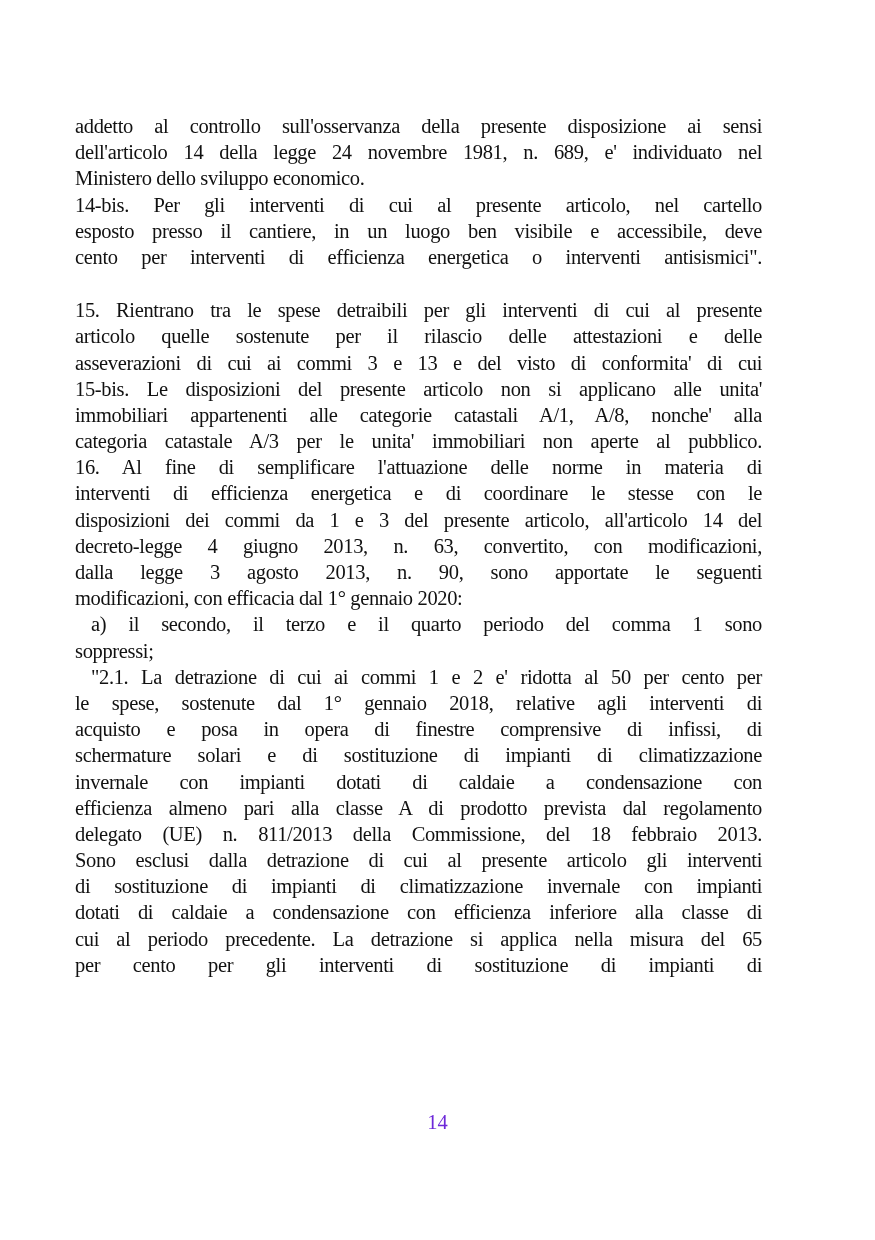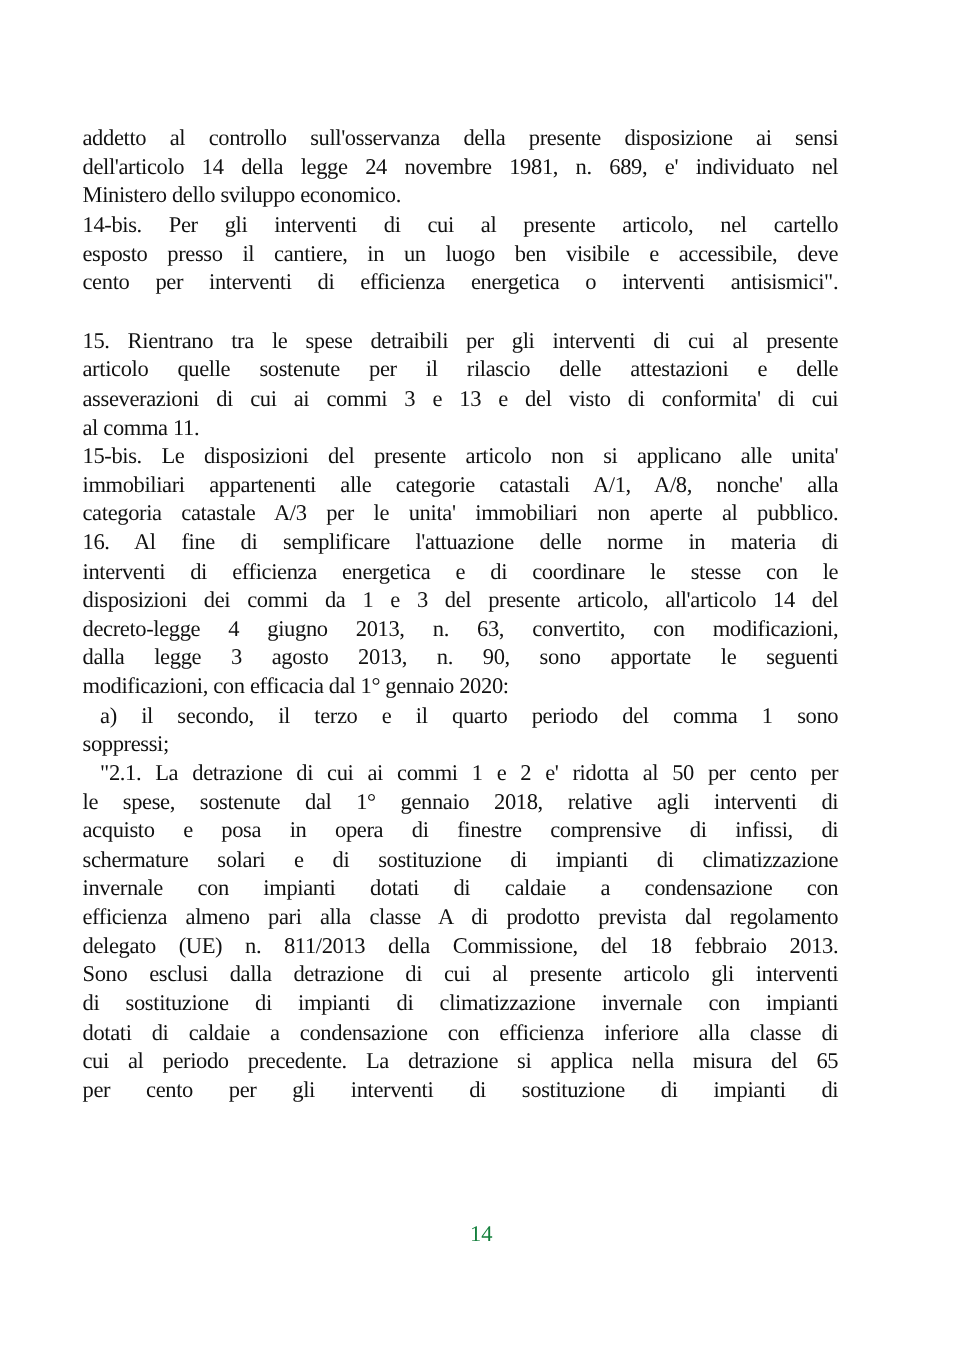--- a/index.html
+++ b/index.html
@@ -13,21 +13,21 @@
     .line {
       display: block; height: 26.2px; line-height: 26.2px;
       white-space: nowrap; text-align: justify; text-align-last: justify;
     }
     .line.last { text-align-last: left; }
     .line.indent { padding-left: 16px; }
     .gap { height: 27px; }
     .page-number {
       position: absolute; left: 0; width: 875px; top: 1111px; text-align: center;
       font-family: "Liberation Serif", "DejaVu Serif", serif;
-      font-size: 20.5px; color: #15803d;
+      font-size: 20.5px; color: #6d28d9;
     }
   </style>
 </head>
 <body>
 
 <div class="page">
   <div>
     <span class="line">addetto al controllo sull'osservanza della  presente  disposizione  ai  sensi</span>
     <span class="line">dell'articolo 14 della legge 24 novembre 1981, n. 689, e' individuato nel</span>
     <span class="line last">Ministero dello sviluppo economico.</span>
@@ -35,21 +35,20 @@
   <div>
     <span class="line">14-bis. Per gli interventi  di  cui  al  presente  articolo,  nel cartello</span>
     <span class="line">esposto presso il cantiere,  in  un  luogo  ben  visibile  e accessibile,  deve</span>
     <span class="line">cento  per interventi  di  efficienza energetica o interventi antisismici".</span>
   </div>
   <div class="gap"></div>
   <div>
     <span class="line">15. Rientrano tra le spese detraibili per gli interventi di cui  al presente</span>
     <span class="line">articolo  quelle  sostenute  per  il  rilascio  delle  attestazioni  e  delle</span>
     <span class="line">asseverazioni di  cui  ai  commi  3  e  13  e  del  visto  di conformita' di cui</span>
-    <span class="line last">al comma 11.</span>
   </div>
   <div>
     <span class="line">15-bis. Le disposizioni del presente articolo non si applicano alle unita'</span>
     <span class="line">immobiliari appartenenti alle categorie catastali A/1,  A/8, nonche' alla</span>
     <span class="line">categoria catastale A/3 per le  unita'  immobiliari  non aperte al pubblico.</span>
   </div>
   <div>
     <span class="line">16. Al fine di semplificare l'attuazione delle norme in materia   di</span>
     <span class="line">interventi di efficienza energetica e di coordinare le stesse con   le</span>
     <span class="line">disposizioni dei commi da 1 e 3 del presente  articolo,  all'articolo 14  del</span>

